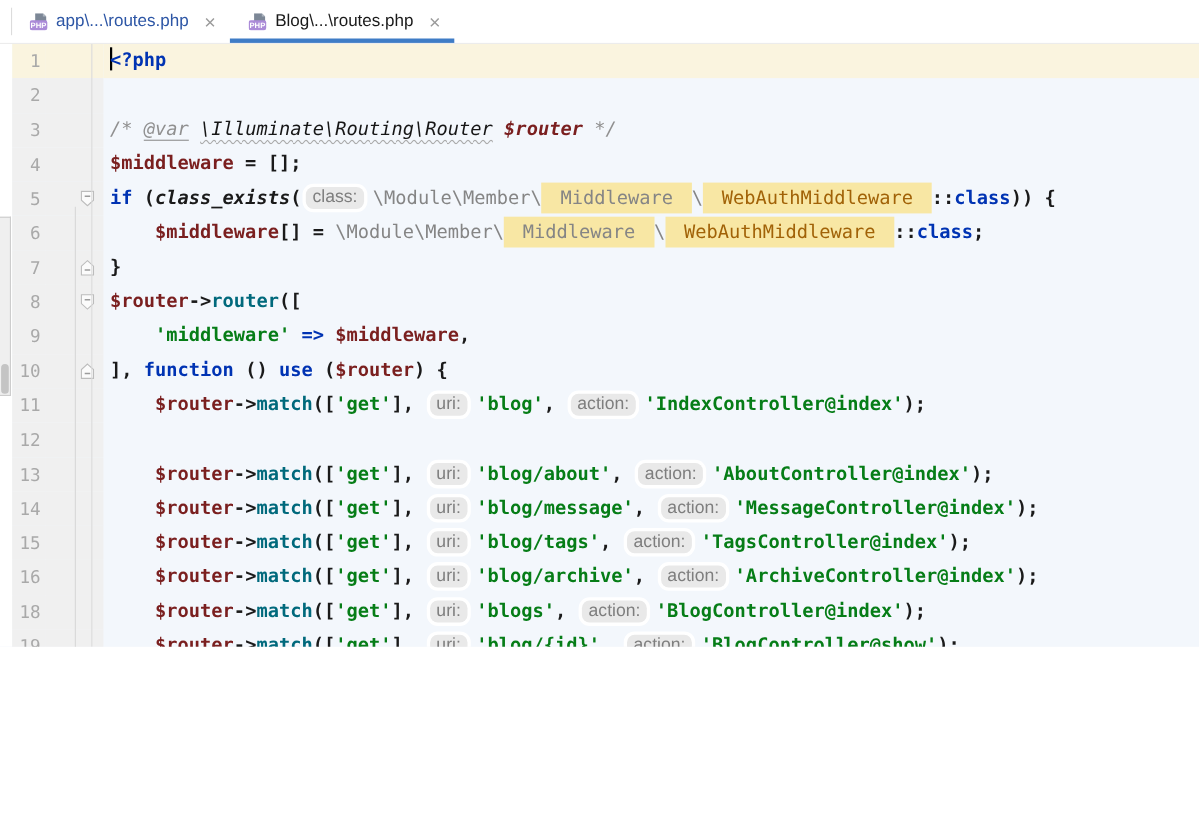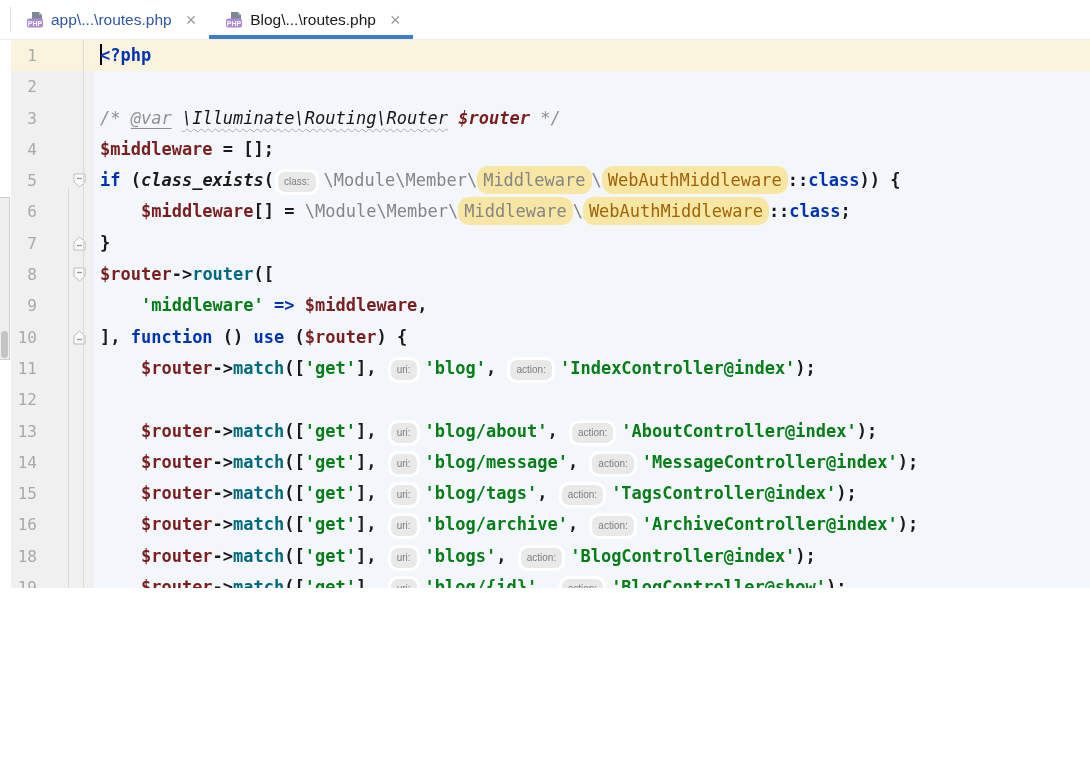--- a/index.html
+++ b/index.html
@@ -62,23 +62,23 @@
   .t-ns   { color:var(--namespace); font-weight:400; }
   .t-cls  { color:#a16207; font-weight:400; }
   .t-cmt  { color:var(--comment); font-style:italic; font-weight:400; }
   .t-cmtTag { color:var(--comment); font-style:italic; font-weight:400;
               text-decoration:underline; text-underline-offset:4px; }
   .t-cmtType{ color:#161616; font-style:italic; font-weight:400;
               text-decoration:underline; text-decoration-style:wavy;
               text-decoration-color:#ABABAB; text-decoration-thickness:1px;
               text-underline-offset:4px; }
   .t-cmtVar { color:var(--variable); font-style:italic; font-weight:700; }
-  .t-hl   { background:var(--search_highlight); padding:4px 6px;border-radius:11px; }
+  .t-hl   { background:var(--search_highlight); padding:4px 17px; }
   .t-hint { display:inline-block; font-family:"Liberation Sans",sans-serif;
-            font-size:10px; font-weight:400; font-style:normal;
+            font-size:16px; font-weight:400; font-style:normal;
             color:var(--hint_text); background:var(--hint_bg);
             border-radius:7px; padding:1px 6px 2px; line-height:17px;
             margin:0 8px 0 4px; box-shadow:0 0 0 3px #FFFFFF; vertical-align:1px; }
   .caret-bar { display:inline-block; width:2px; height:21px; background:#000;
                vertical-align:-4px; margin-right:-2px; }
 </style>
 </head>
 <body>
 
 <div class="app">

